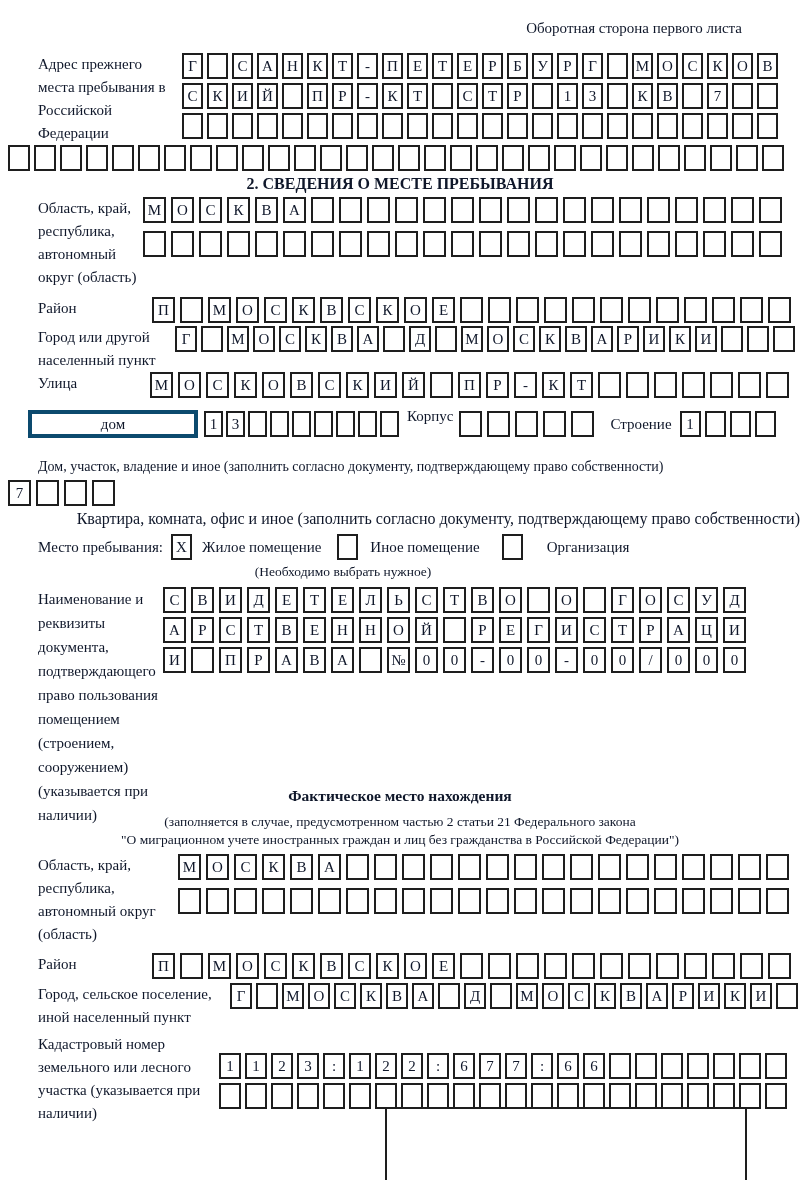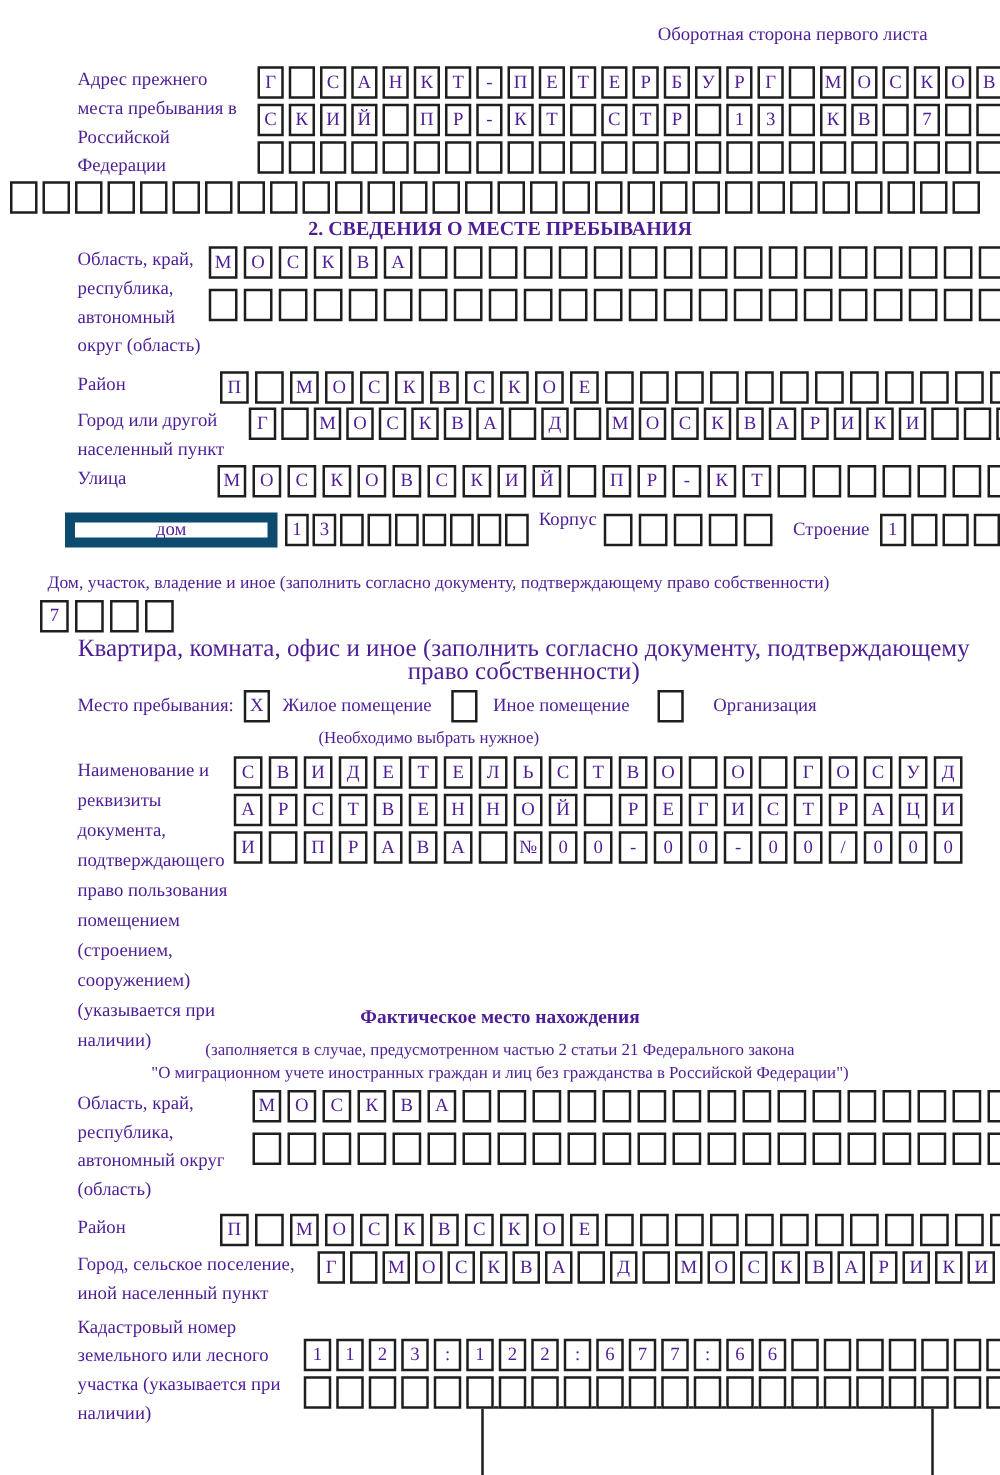--- a/index.html
+++ b/index.html
@@ -1,32 +1,32 @@
 <!DOCTYPE html>
 <html><head>
 <meta charset="utf-8">
 <style>
   html,body{margin:0;padding:0;background:#fff;}
   .page{
     position:relative;
     width:800px;height:1180px;
     margin:0 auto;
     background:#fff;
-    color:#4c1d95;
+    color:#0f172a;
     font-family:"Liberation Serif","DejaVu Serif",serif;
     font-size:15px;
     overflow:hidden;
     box-sizing:border-box;
   }
   .hdr{
     padding:20px 58px 0 0;
     text-align:right;
     font-size:15px;
   }
-  .frow{display:flex;align-items:flex-start;padding-left:24px;}
+  .frow{display:flex;align-items:flex-start;}
   .lab{
     box-sizing:border-box;
     padding-left:38px;
     line-height:23px;
     flex-shrink:0;
   }
   .col{display:flex;flex-direction:column;}
   .cells{display:flex;}
   .cb{
     box-sizing:border-box;
@@ -49,21 +49,21 @@
     line-height:18px;
   }
   .h2{
     text-align:center;
     font-weight:bold;
     font-size:16px;
     margin:4px 0 4px 0;
   }
   .labelbox{
     box-sizing:border-box;
-    border:8px solid #0c4a6e;
+    border:4px solid #0c4a6e;
     height:28px;
     display:flex;align-items:center;justify-content:center;
     background:#fff;
   }
   .inline-lab{line-height:26px;}
   .stamp-wrap{width:452px;margin:-18px 0 0 340px;}
   .stamp-box{
     width:358px;height:175px;
     border:2px solid #1e1e1e;
     margin:0 auto;
@@ -374,21 +374,21 @@
   <div class="note" style="text-align:left;margin:13px 0 0 38px;font-size:14px">Дом, участок, владение и иное (заполнить согласно документу, подтверждающему право собственности)</div>
 
   <div class="frow" style="margin-top:4px;align-items:center">
     <div class="cells p28" style="margin-left:8px">
         <div class="cb">7</div>
         <div class="cb"></div>
         <div class="cb"></div>
         <div class="cb"></div>
       </div>
   </div>
-  <div class="note" style="text-align:center;margin:4px 0 0 38px;font-size:20px">Квартира, комната, офис и иное (заполнить согласно документу, подтверждающему право собственности)</div>
+  <div class="note" style="text-align:right;margin:4px 0 0 38px;font-size:16px">Квартира, комната, офис и иное (заполнить согласно документу, подтверждающему право собственности)</div>
 
   <div class="frow" style="margin-top:6px;align-items:center">
     <div style="margin-left:38px">Место пребывания:</div>
     <div class="cells p25" style="margin-left:8px">
         <div class="cb">X</div>
       </div>
     <div style="margin-left:10px">Жилое помещение</div>
     <div class="cells p25" style="margin-left:16px">
         <div class="cb"></div>
       </div>

